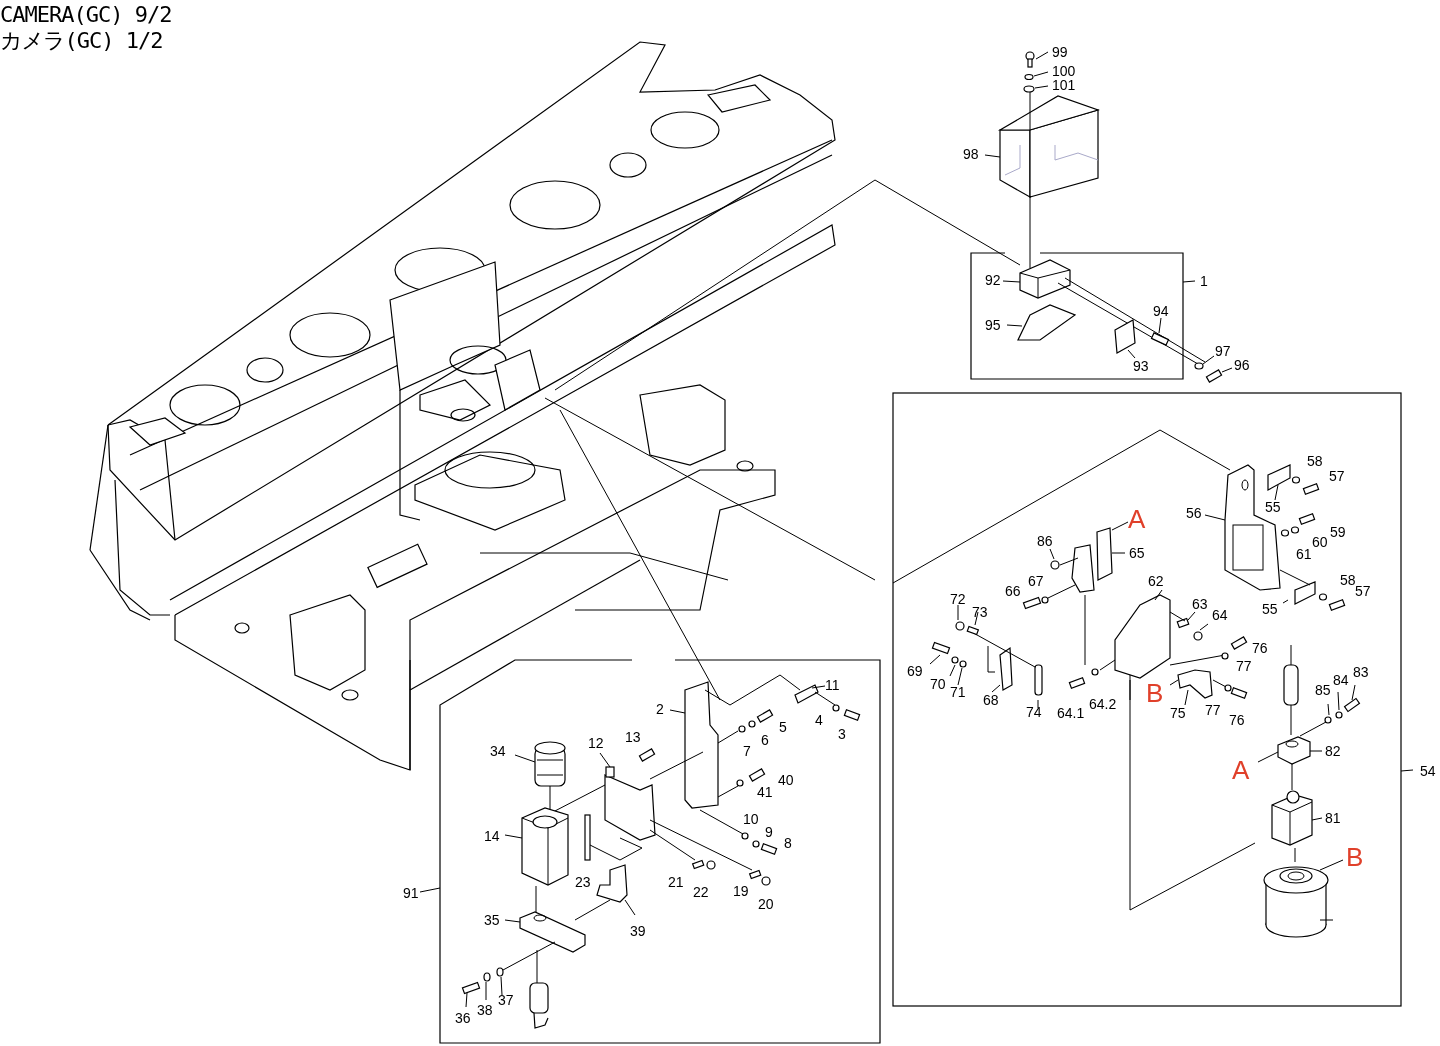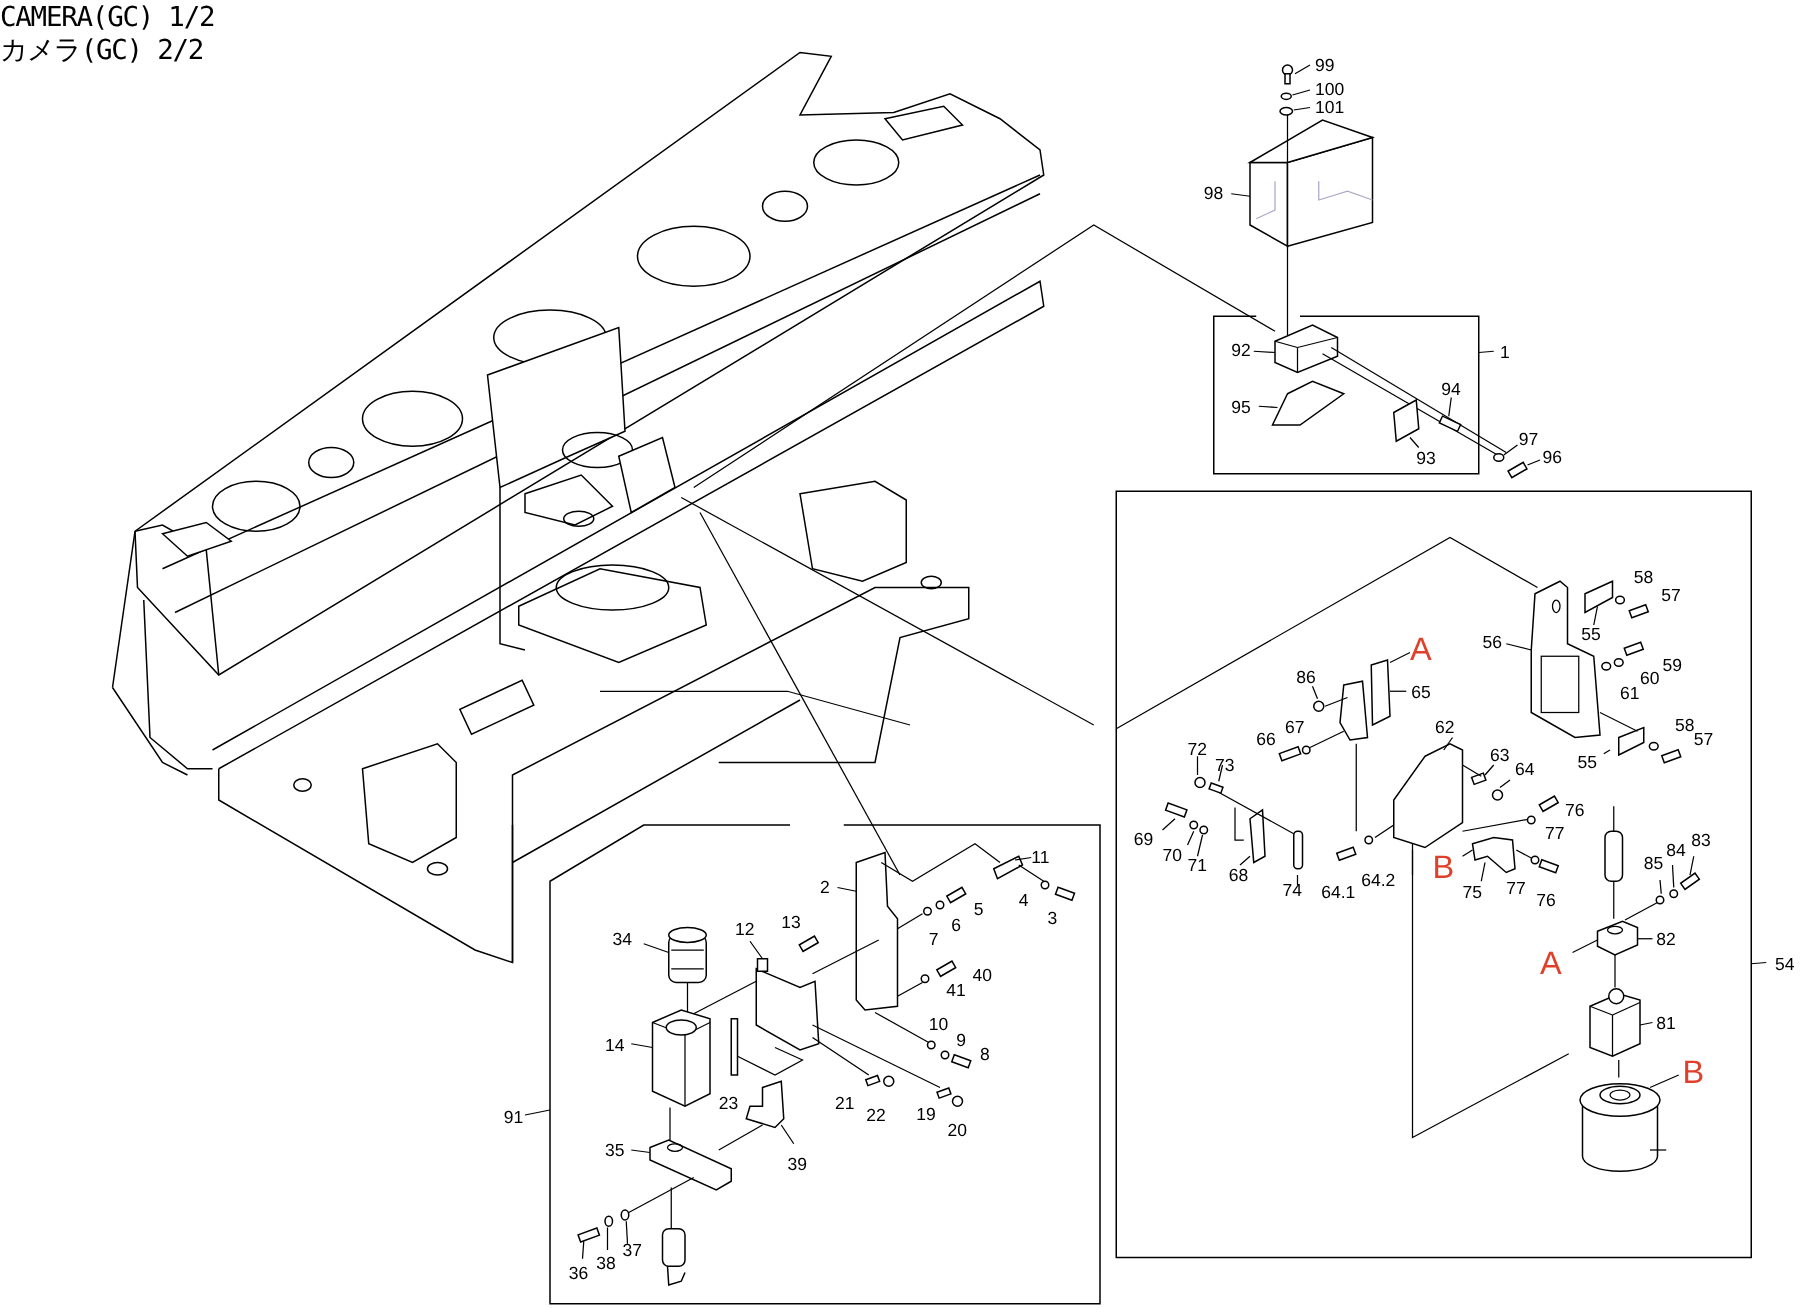--- a/index.html
+++ b/index.html
@@ -11,22 +11,22 @@
   .lbl { font-family:"Liberation Sans", sans-serif; font-size:14px; fill:#000; }
   .ref { font-family:"Liberation Sans", sans-serif; font-size:26px; fill:#e0402a; }
   .ln { stroke:#000; stroke-width:1.2; fill:none; }
   .thin { stroke:#000; stroke-width:1; fill:none; }
   .part { stroke:#000; stroke-width:1.2; fill:#fff; }
   .faint { stroke:#a9a9c9; stroke-width:1; fill:none; }
 </style>
 </head>
 <body>
 
-<div class="title" id="t1">CAMERA(GC)  1/2</div>
-<div class="title" id="t2">カメラ(GC)  2/2</div>
+<div class="title" id="t1">CAMERA(GC)  9/2</div>
+<div class="title" id="t2">カメラ(GC)  1/2</div>
 
 <svg id="dia" width="1440" height="1046" viewBox="0 0 1440 1046">
 
   <g>
 
     <polyline class="ln" points="108,425 640,42 665,45 640,92 715,90 760,75 800,95 832,120 835,140 175,540 110,470 108,425"></polyline>
     <polyline class="ln" points="108,425 130,420 165,440 175,540"></polyline>
     <polyline class="ln" points="130,455 832,140"></polyline>
     <polyline class="ln" points="140,490 832,155"></polyline>
 

